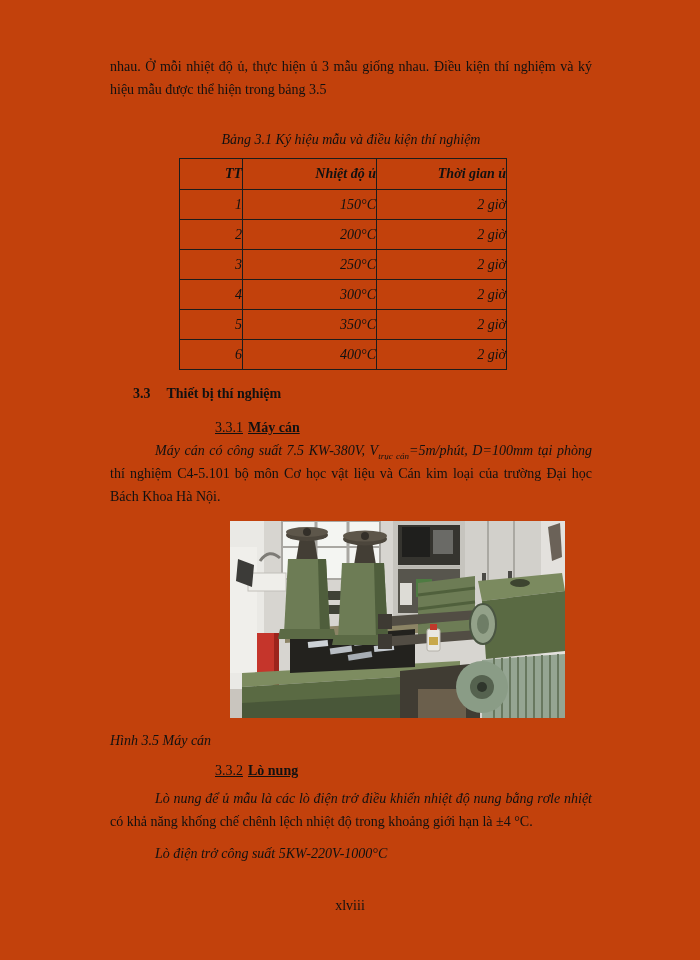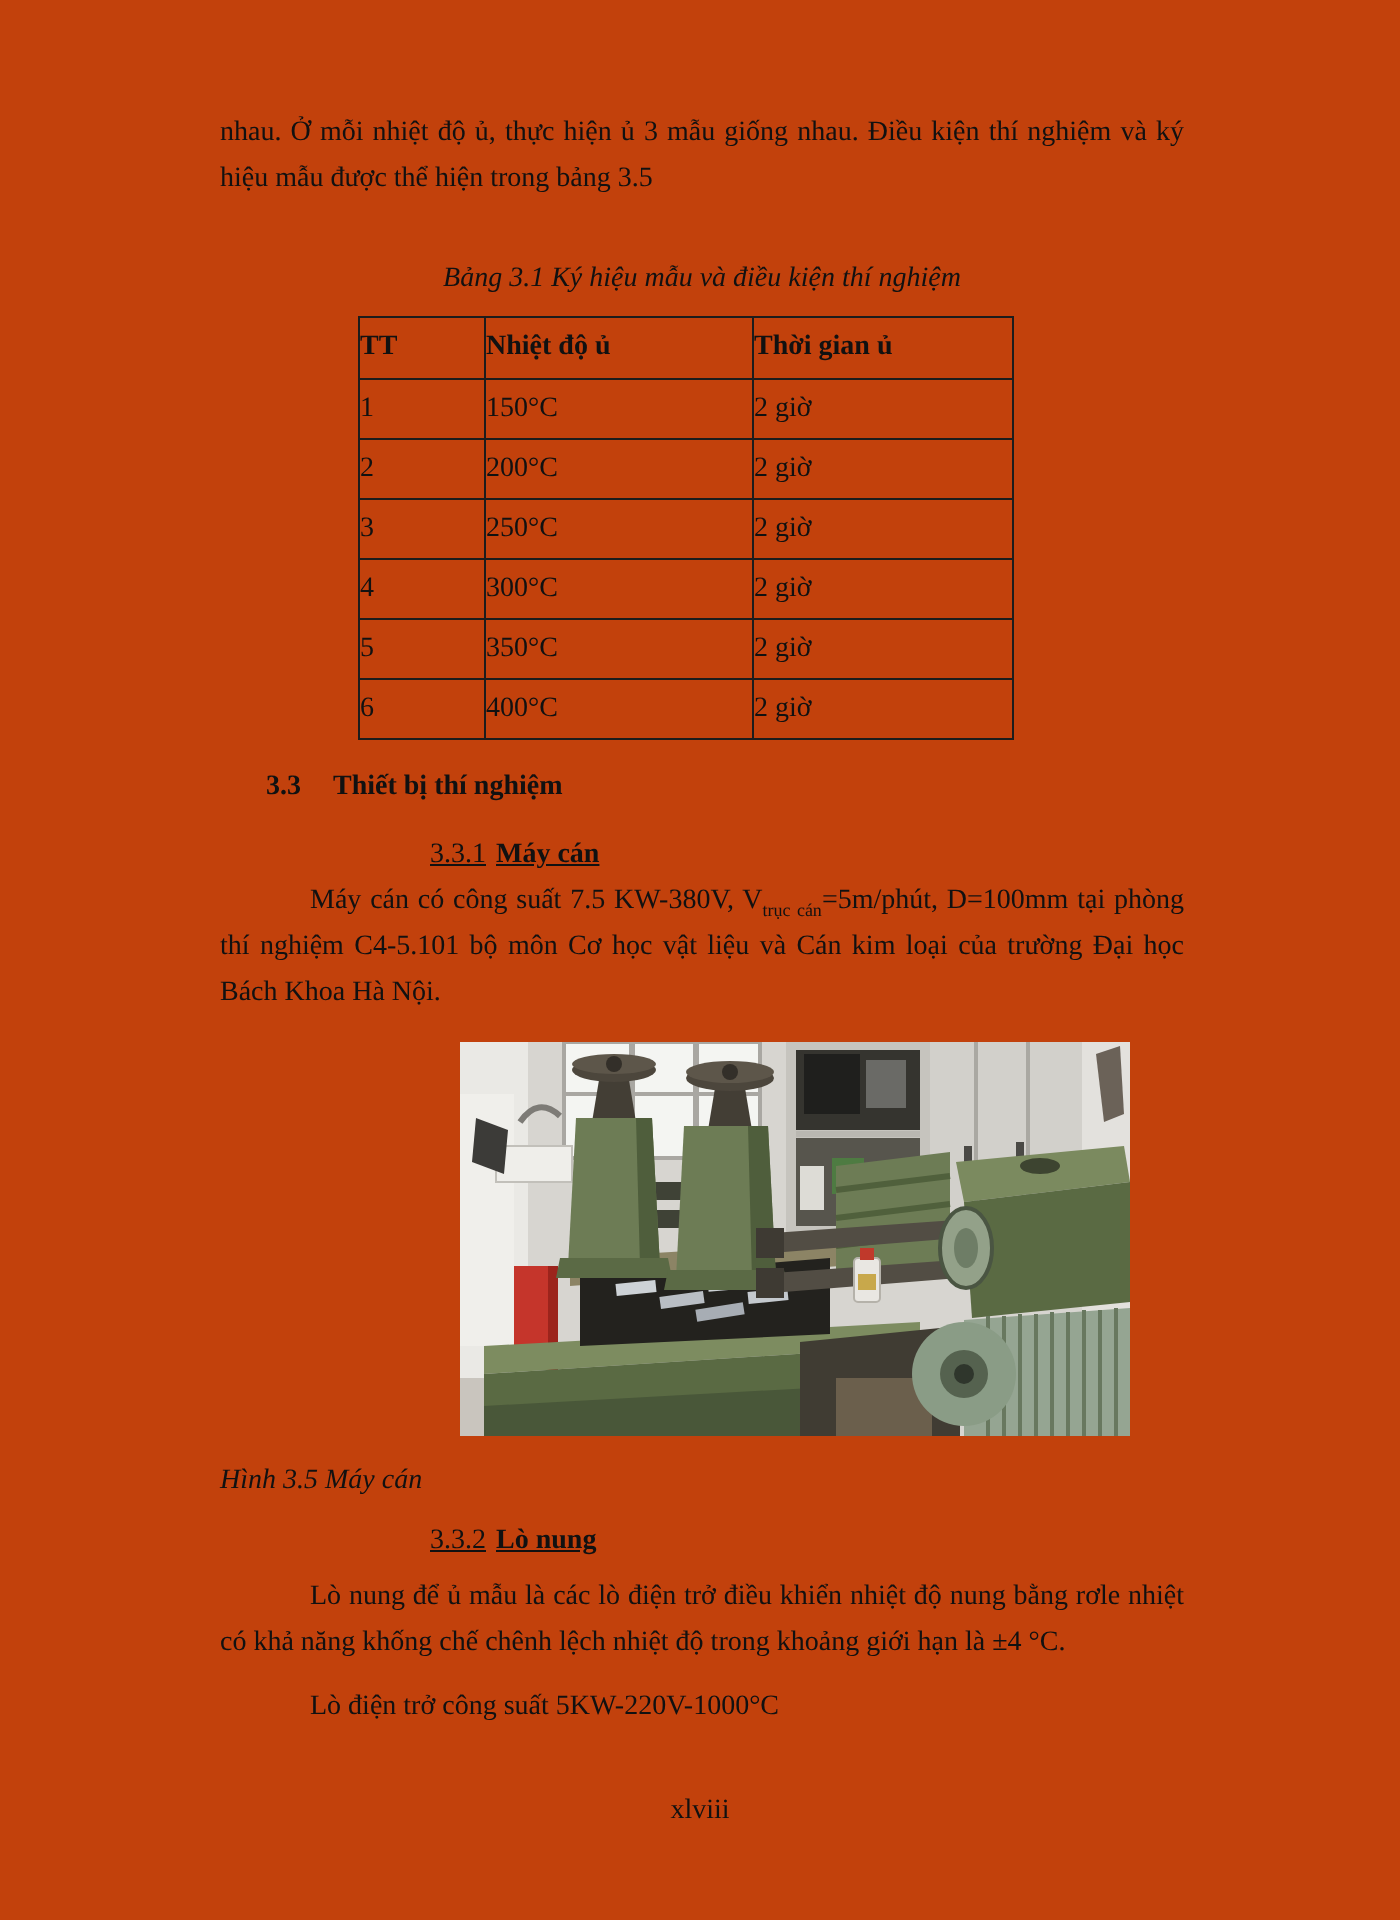--- a/index.html
+++ b/index.html
@@ -8,41 +8,41 @@
     width:700px;height:960px;
     background:#c2410c;
     box-sizing:border-box;
     padding:55px 108px 0 110px;
     font-family:"Liberation Serif","DejaVu Serif",serif;
     font-size:14px;color:#111;
     overflow:hidden;
   }
   .line{line-height:23px;}
   .jline{text-align:justify;text-align-last:justify;}
-  .indent{padding-left:45px;}
+  .indent{padding-left:45px;font-style:italic;}
   .caption{
     text-align:center;font-style:italic;line-height:23px;margin-top:27px;
   }
   .figcaption{
     text-align:left;font-style:italic;line-height:23px;margin-top:11px;
   }
   table.exp{
     border-collapse:collapse;
     margin:7px 0 0 69px;
     width:327px;
     table-layout:fixed;
   }
   table.exp col.c1{width:63px;}
   table.exp col.c2{width:134px;}
   table.exp col.c3{width:130px;}
   table.exp th, table.exp td{
     border:1px solid #1c1c1c;
-    text-align:left;vertical-align:middle;
+    text-align:right;vertical-align:middle;
     height:29px;padding:0;
-    font-size:14px;line-height:16px;
+    font-size:14px;line-height:16px;font-style:italic;
   }
   table.exp th{font-weight:bold;height:30px;}
   .h33{margin:12px 0 0 23px;font-weight:bold;line-height:23px;}
   .h33 .num{margin-right:16px;}
   .hsub{margin:11px 0 0 105px;line-height:23px;text-decoration:underline;}
   .hsub .num{font-weight:normal;margin-right:5px;}
   .hsub .ttl{font-weight:bold;}
   .h332{margin-top:7px;}
   .p1{margin-top:0;}
   .p2{margin-top:5px;}

